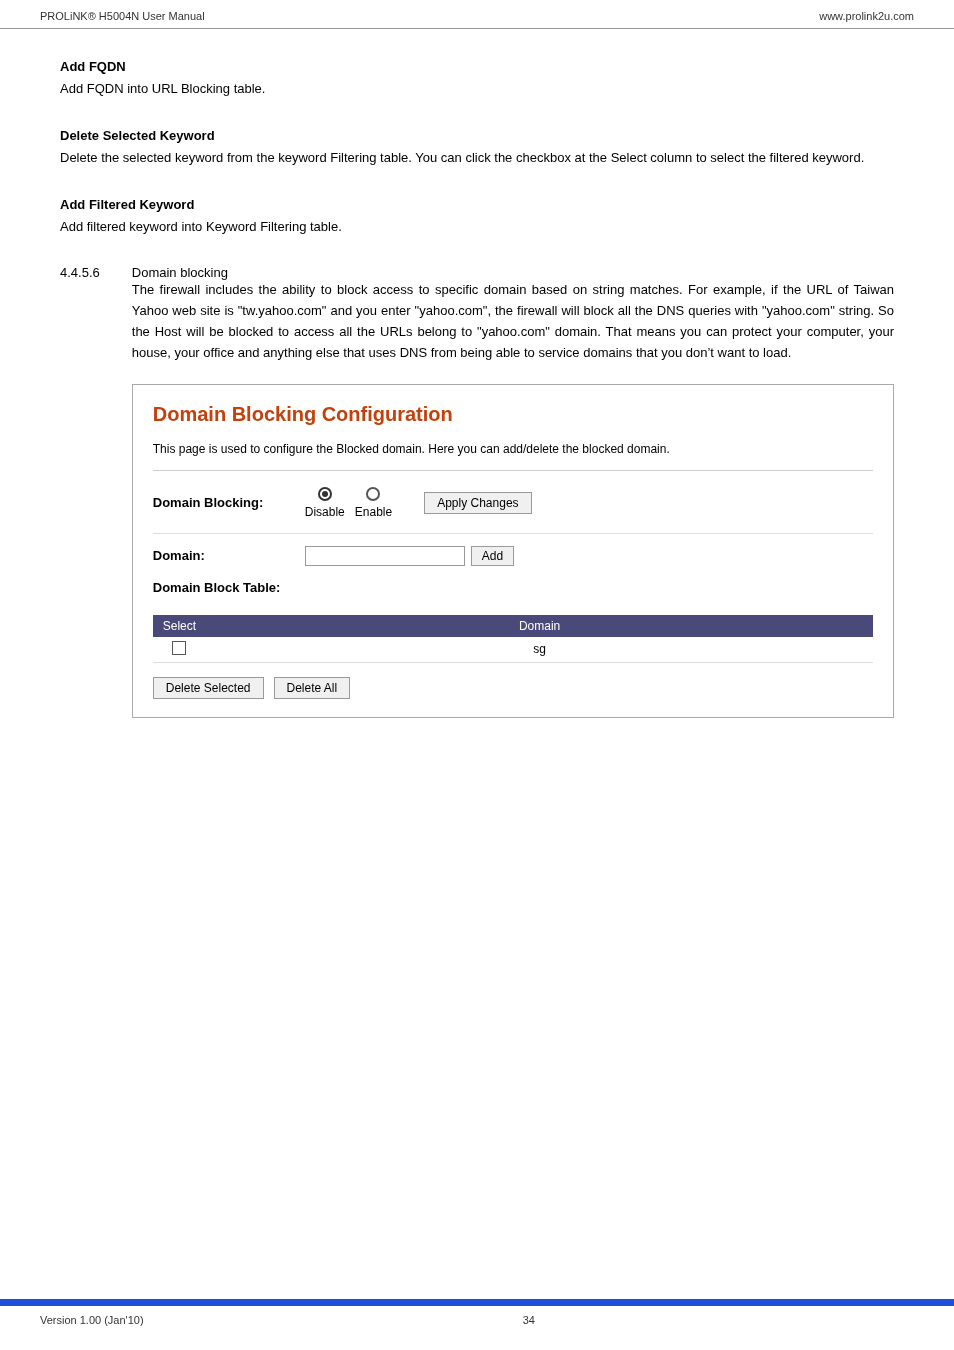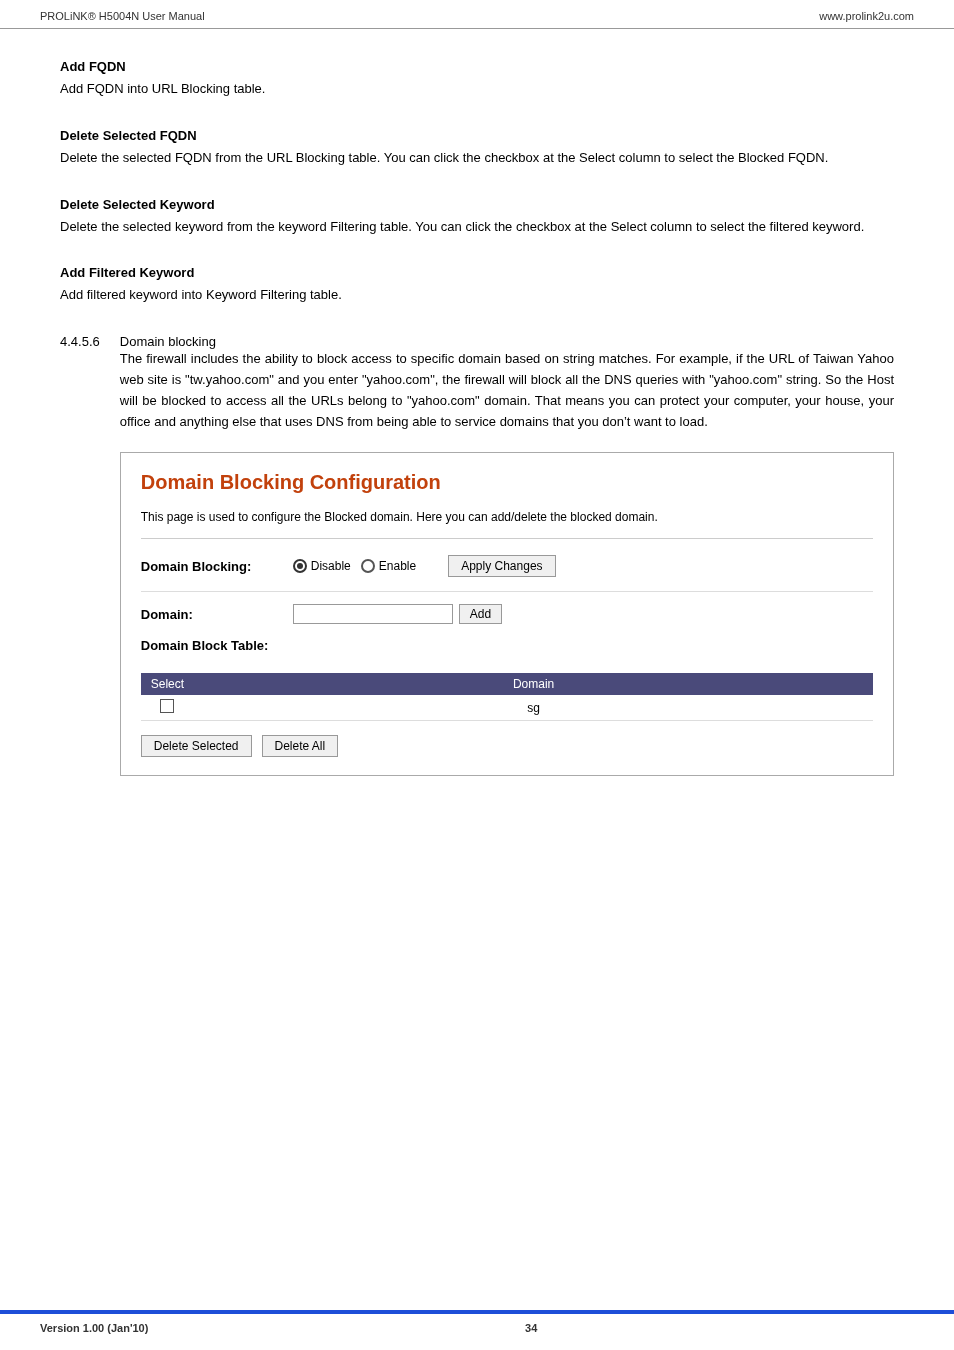--- a/index.html
+++ b/index.html
@@ -19,30 +19,29 @@
       justify-content: space-between;
       padding: 10px 40px 6px 40px;
       font-size: 11px;
       color: #333;
       border-bottom: 1px solid #999;
     }
 
     
     .page-footer {
       position: absolute;
-      bottom: 8px;
+      bottom: 16px;
       left: 0;
       right: 0;
       display: flex;
       justify-content: space-between;
       padding: 8px 40px;
       font-size: 11px;
       color: #333;
-      border-top: 4px solid #1d4ed8;
-      font-weight: bold;
+      border-top: 7px solid #1d4ed8;
     }
 
     
     .content {
       padding: 30px 60px 60px 60px;
     }
 
     
     .section-entry {
       margin-bottom: 28px;
@@ -56,21 +55,21 @@
 
     .section-body {
       font-size: 13px;
       line-height: 1.6;
       text-align: justify;
     }
 
     
     .numbered-section {
       display: flex;
-      gap: 20px;
+      gap: 32px;
       margin-bottom: 24px;
     }
 
     .numbered-section .section-number {
       font-size: 13px;
       white-space: nowrap;
       flex-shrink: 0;
     }
 
     .numbered-section .section-content {
@@ -133,20 +132,21 @@
       display: flex;
       align-items: center;
       gap: 10px;
     }
 
     .radio-option {
       display: flex;
       align-items: center;
       gap: 4px;
       font-size: 12px;
+      flex-direction: column;
     }
 
     .radio-dot {
       width: 14px;
       height: 14px;
       border-radius: 50%;
       border: 2px solid #555;
       display: flex;
       align-items: center;
       justify-content: center;
@@ -261,24 +261,20 @@
   <span>www.prolink2u.com</span>
 </div>
 
 <div class="content">
 
   <div class="section-entry">
     <div class="section-title">Add FQDN</div>
     <div class="section-body">Add FQDN into URL Blocking table.</div>
   </div>
 
-  <div class="section-entry">
-    <div class="section-title">Delete Selected FQDN</div>
-    <div class="section-body">Delete the selected FQDN from the URL Blocking table. You can click the checkbox at the Select column to select the Blocked FQDN.</div>
-  </div>
 
   <div class="section-entry">
     <div class="section-title">Delete Selected Keyword</div>
     <div class="section-body">Delete the selected keyword from the keyword Filtering table. You can click the checkbox at the Select column to select the filtered keyword.</div>
   </div>
 
   <div class="section-entry">
     <div class="section-title">Add Filtered Keyword</div>
     <div class="section-body">Add filtered keyword into Keyword Filtering table.</div>
   </div>

